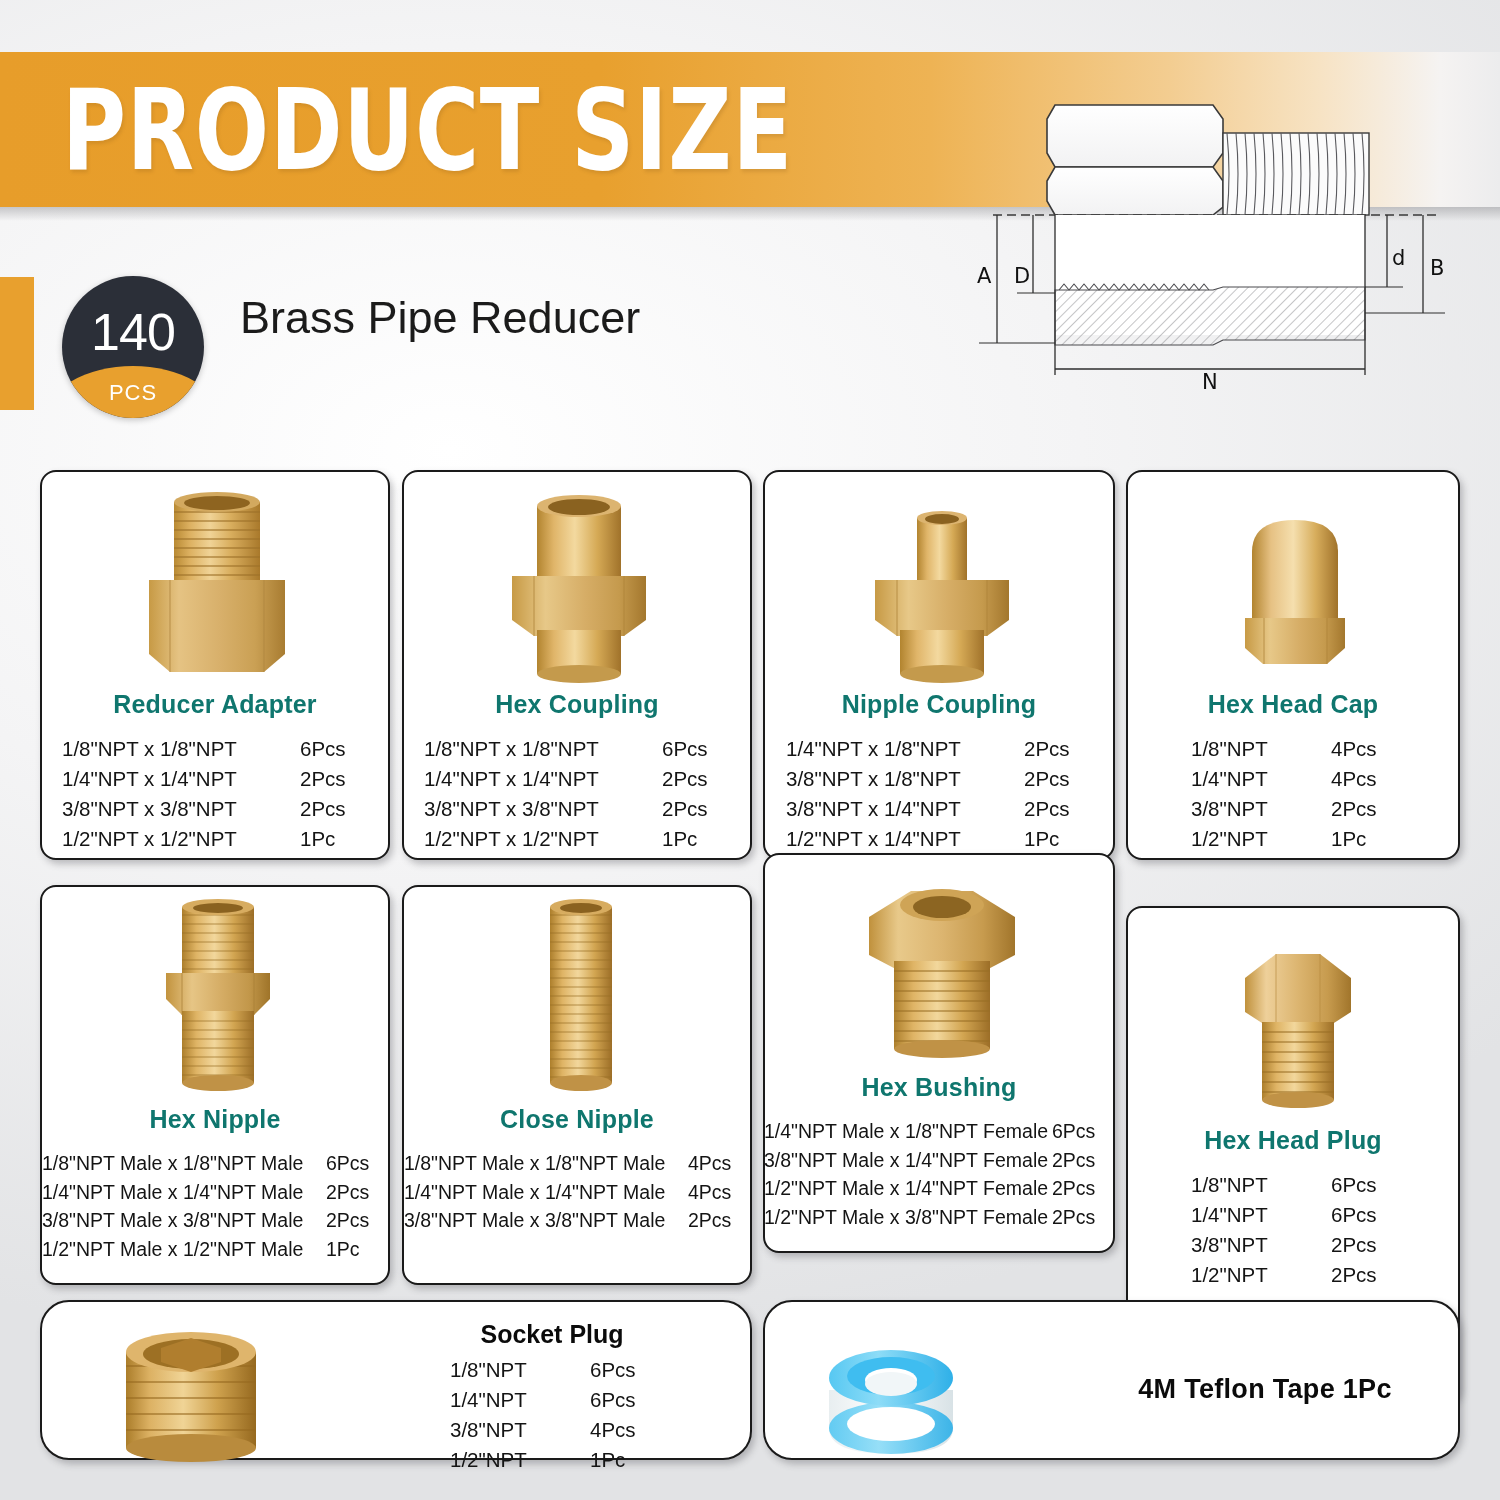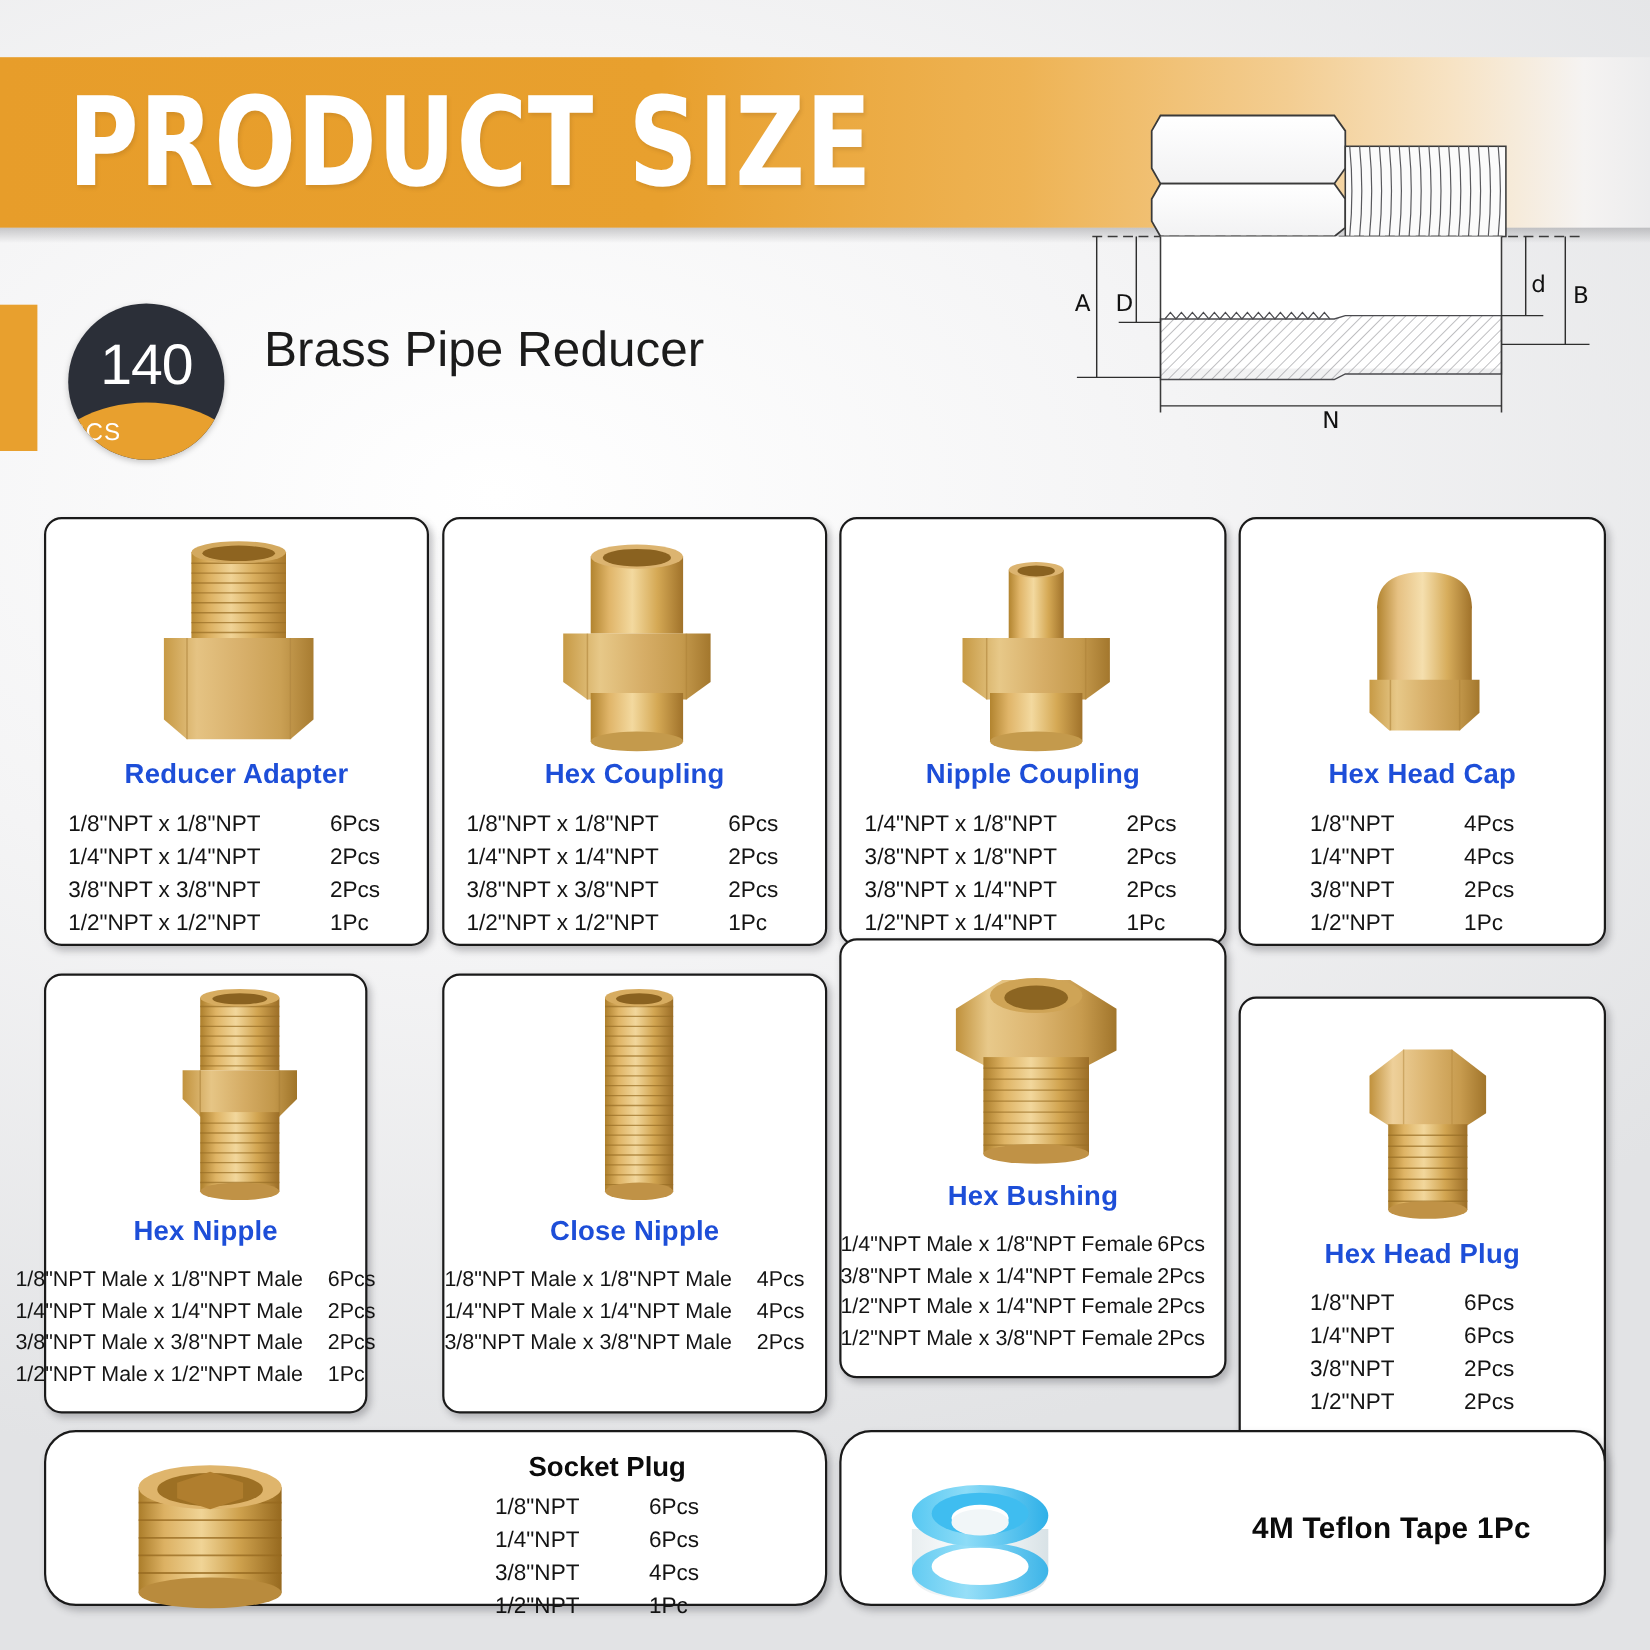--- a/index.html
+++ b/index.html
@@ -84,20 +84,21 @@
     color: #ffffff;
     font-size: 52px;
     font-weight: 400;
     font-family: "Liberation Sans", sans-serif;
     letter-spacing: -1px;
   }
   .badge-pcs {
     position: absolute;
     left: 0; bottom: 12px;
     width: 142px;
+    text-align: center;
     color: #ffffff;
     font-size: 22px;
     font-weight: 400;
     letter-spacing: 1px;
   }
 
   
   .kit-title {
     position: absolute;
     left: 240px; top: 288px;
@@ -129,21 +130,21 @@
     left: 0; top: 6px;
     width: 100%; height: 208px;
   }
   .card-title {
     position: absolute;
     left: 0; top: 218px;
     width: 100%;
     text-align: center;
     font-size: 25px;
     font-weight: 700;
-    color: #1d4ed8;
+    color: #0f766e;
     letter-spacing: 0.2px;
   }
   .spec-table {
     position: absolute;
     left: 0; top: 262px;
     width: 100%;
     display: flex;
     flex-direction: column;
     align-items: center;
   }
@@ -508,21 +509,21 @@
         <span class="spec-desc">3/8"NPT</span>
         <span class="spec-qty">2Pcs</span>
       </div>
       <div class="spec-row">
         <span class="spec-desc">1/2"NPT</span>
         <span class="spec-qty">1Pc</span>
       </div>
     </div>
   </div>
 
-  <div class="card w-long" style="left:40px; top:885px; width:294px; height:400px;padding-left:42px;">
+  <div class="card w-long" style="left:40px; top:885px; width:350px; height:400px;padding-left:42px;">
     <div class="card-img">
       <svg width="350" height="208" viewBox="0 0 350 208">
         <defs>
           <linearGradient id="br5" x1="0" y1="0" x2="1" y2="0">
             <stop offset="0" stop-color="#ad7f2c"></stop>
               <stop offset="0.2" stop-color="#dfb465"></stop>
             <stop offset="0.45" stop-color="#f2d79c"></stop>
               <stop offset="0.72" stop-color="#d2a551"></stop>
             <stop offset="1" stop-color="#9c6e27"></stop>
           </linearGradient>

